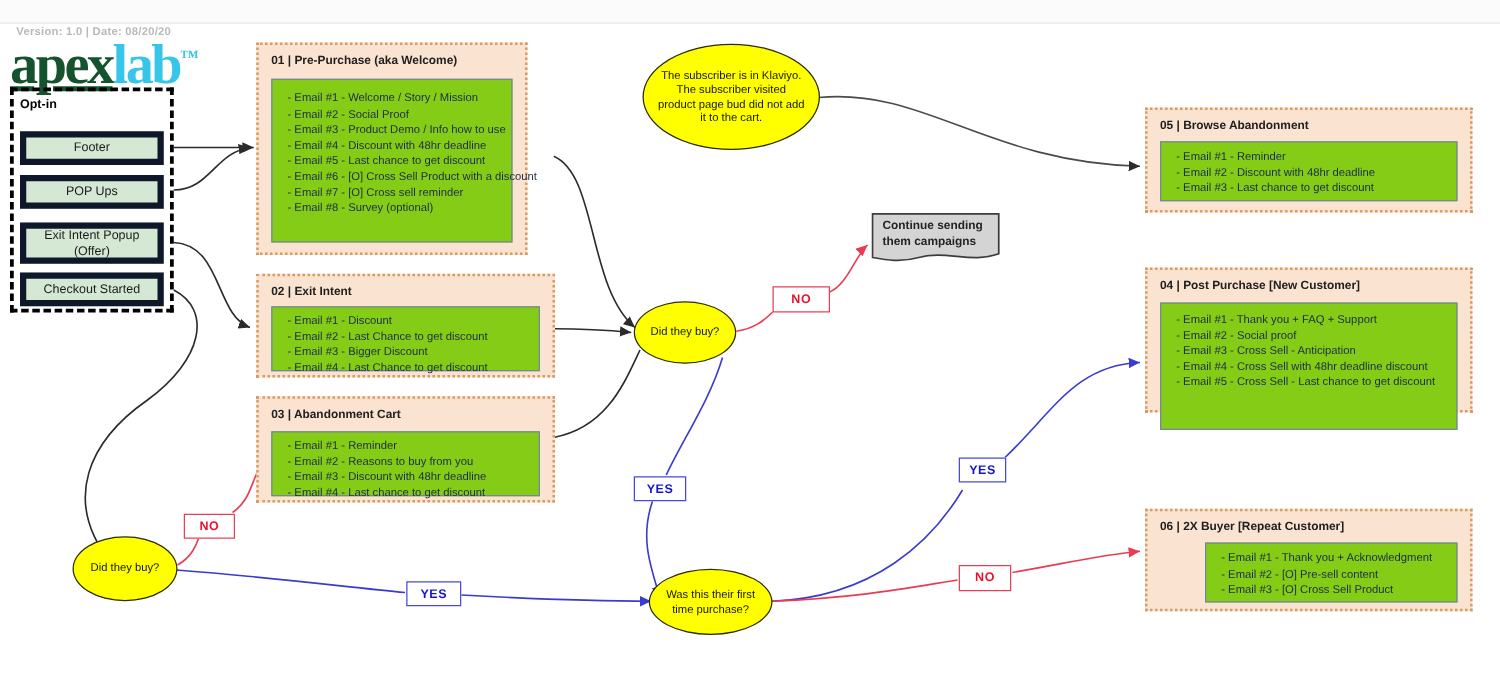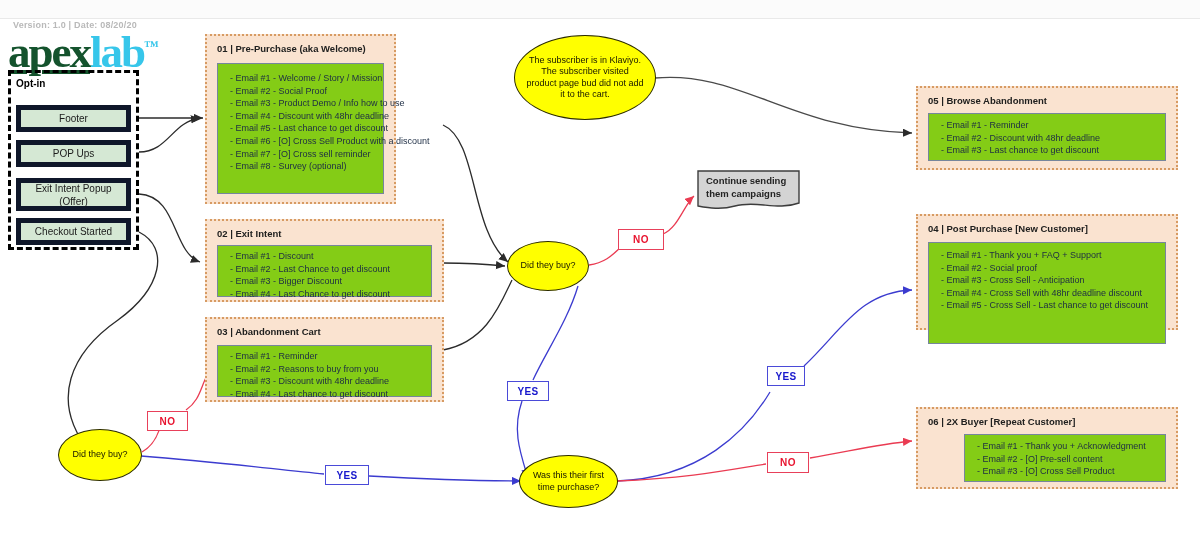--- a/index.html
+++ b/index.html
@@ -136,21 +136,21 @@
 <div class="optin-box" style="left:16px;top:140px;width:115px;height:27px;">
   <span>POP Ups</span>
 </div>
 <div class="optin-box" style="left:16px;top:178px;width:115px;height:33px;">
   <span>Exit Intent Popup (Offer)</span>
 </div>
 <div class="optin-box" style="left:16px;top:218px;width:115px;height:27px;">
   <span>Checkout Started</span>
 </div>
 
-<div class="flow-card" style="left:205px;top:34px;width:191px;height:170px;">
+<div class="flow-card" style="left:205px;top:34px;width:217px;height:170px;">
   <div class="flow-title">01 | Pre-Purchase (aka Welcome)</div>
   <div class="flow-inner" style="top:27px;height:131px;">
     <ul>
       <li>- Email #1 -  Welcome / Story / Mission</li>
       <li>- Email #2 -  Social Proof</li>
       <li>- Email #3 -  Product Demo / Info how to use</li>
       <li>- Email #4 -  Discount with 48hr deadline</li>
       <li>- Email #5 -  Last chance to get discount</li>
       <li>- Email #6 -   [O] Cross Sell Product with a discount</li>
       <li>- Email #7 -  [O] Cross sell reminder</li>

